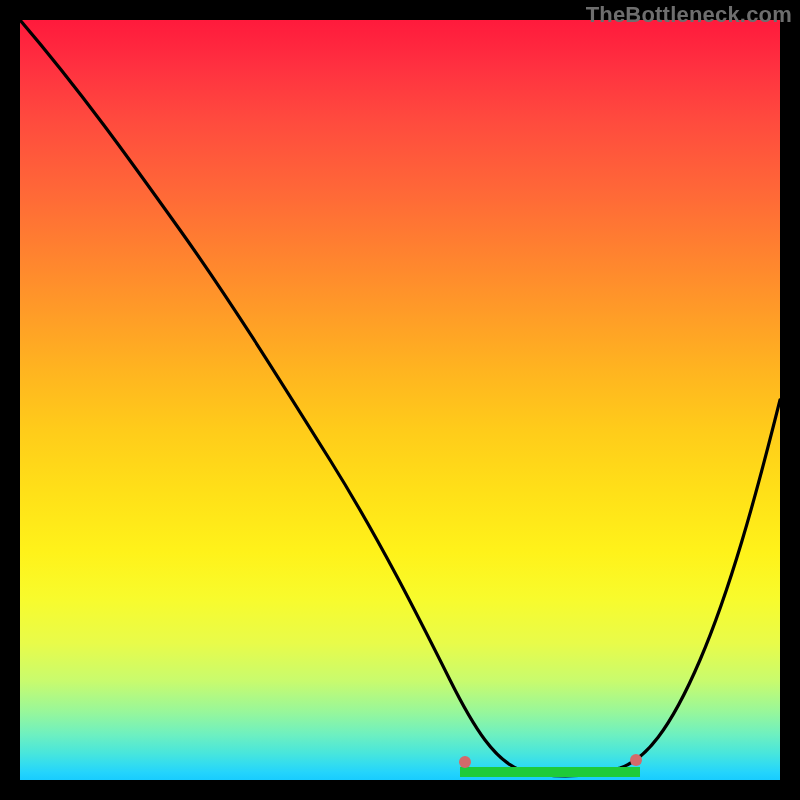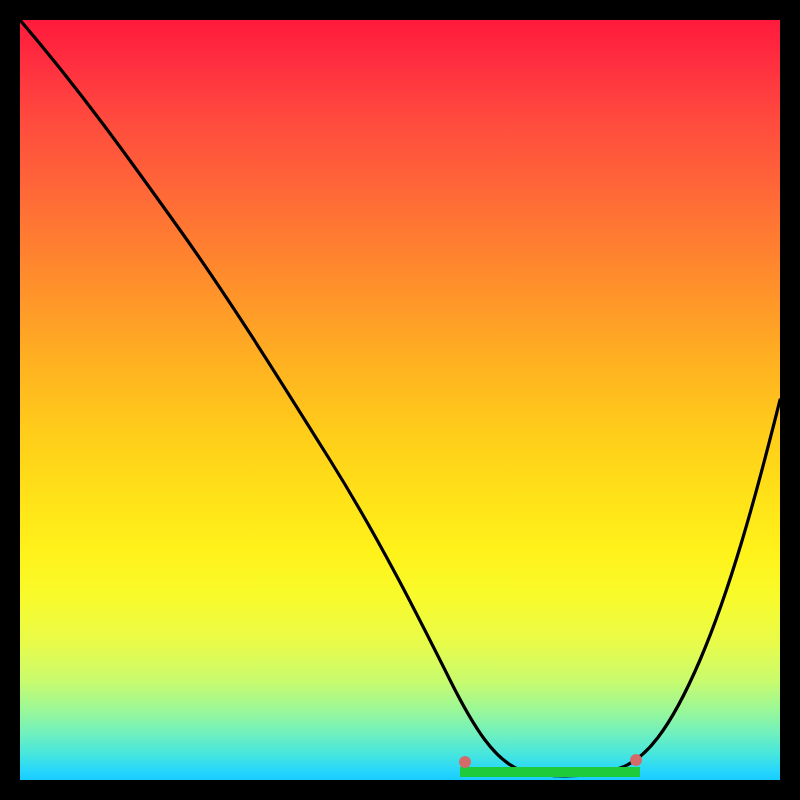--- a/index.html
+++ b/index.html
@@ -75,20 +75,21 @@
     height: 12px;
     border-radius: 50%;
     transform: translate(-50%, -50%);
     z-index: 4;
   }
 </style>
 </head>
 <body>
 
 <div class="container">
+  <div class="watermark">TheBottleneck.com</div>
 
   <div class="plot-area">
     <svg class="curves" viewBox="0 0 760 760" preserveAspectRatio="none">
       <path d="M 0 0
                C 60 70, 110 140, 160 210
                C 210 280, 260 360, 310 440
                C 360 520, 400 600, 430 660
                C 455 710, 475 740, 500 750
                C 530 758, 565 758, 600 748
                C 625 740, 650 710, 680 640

